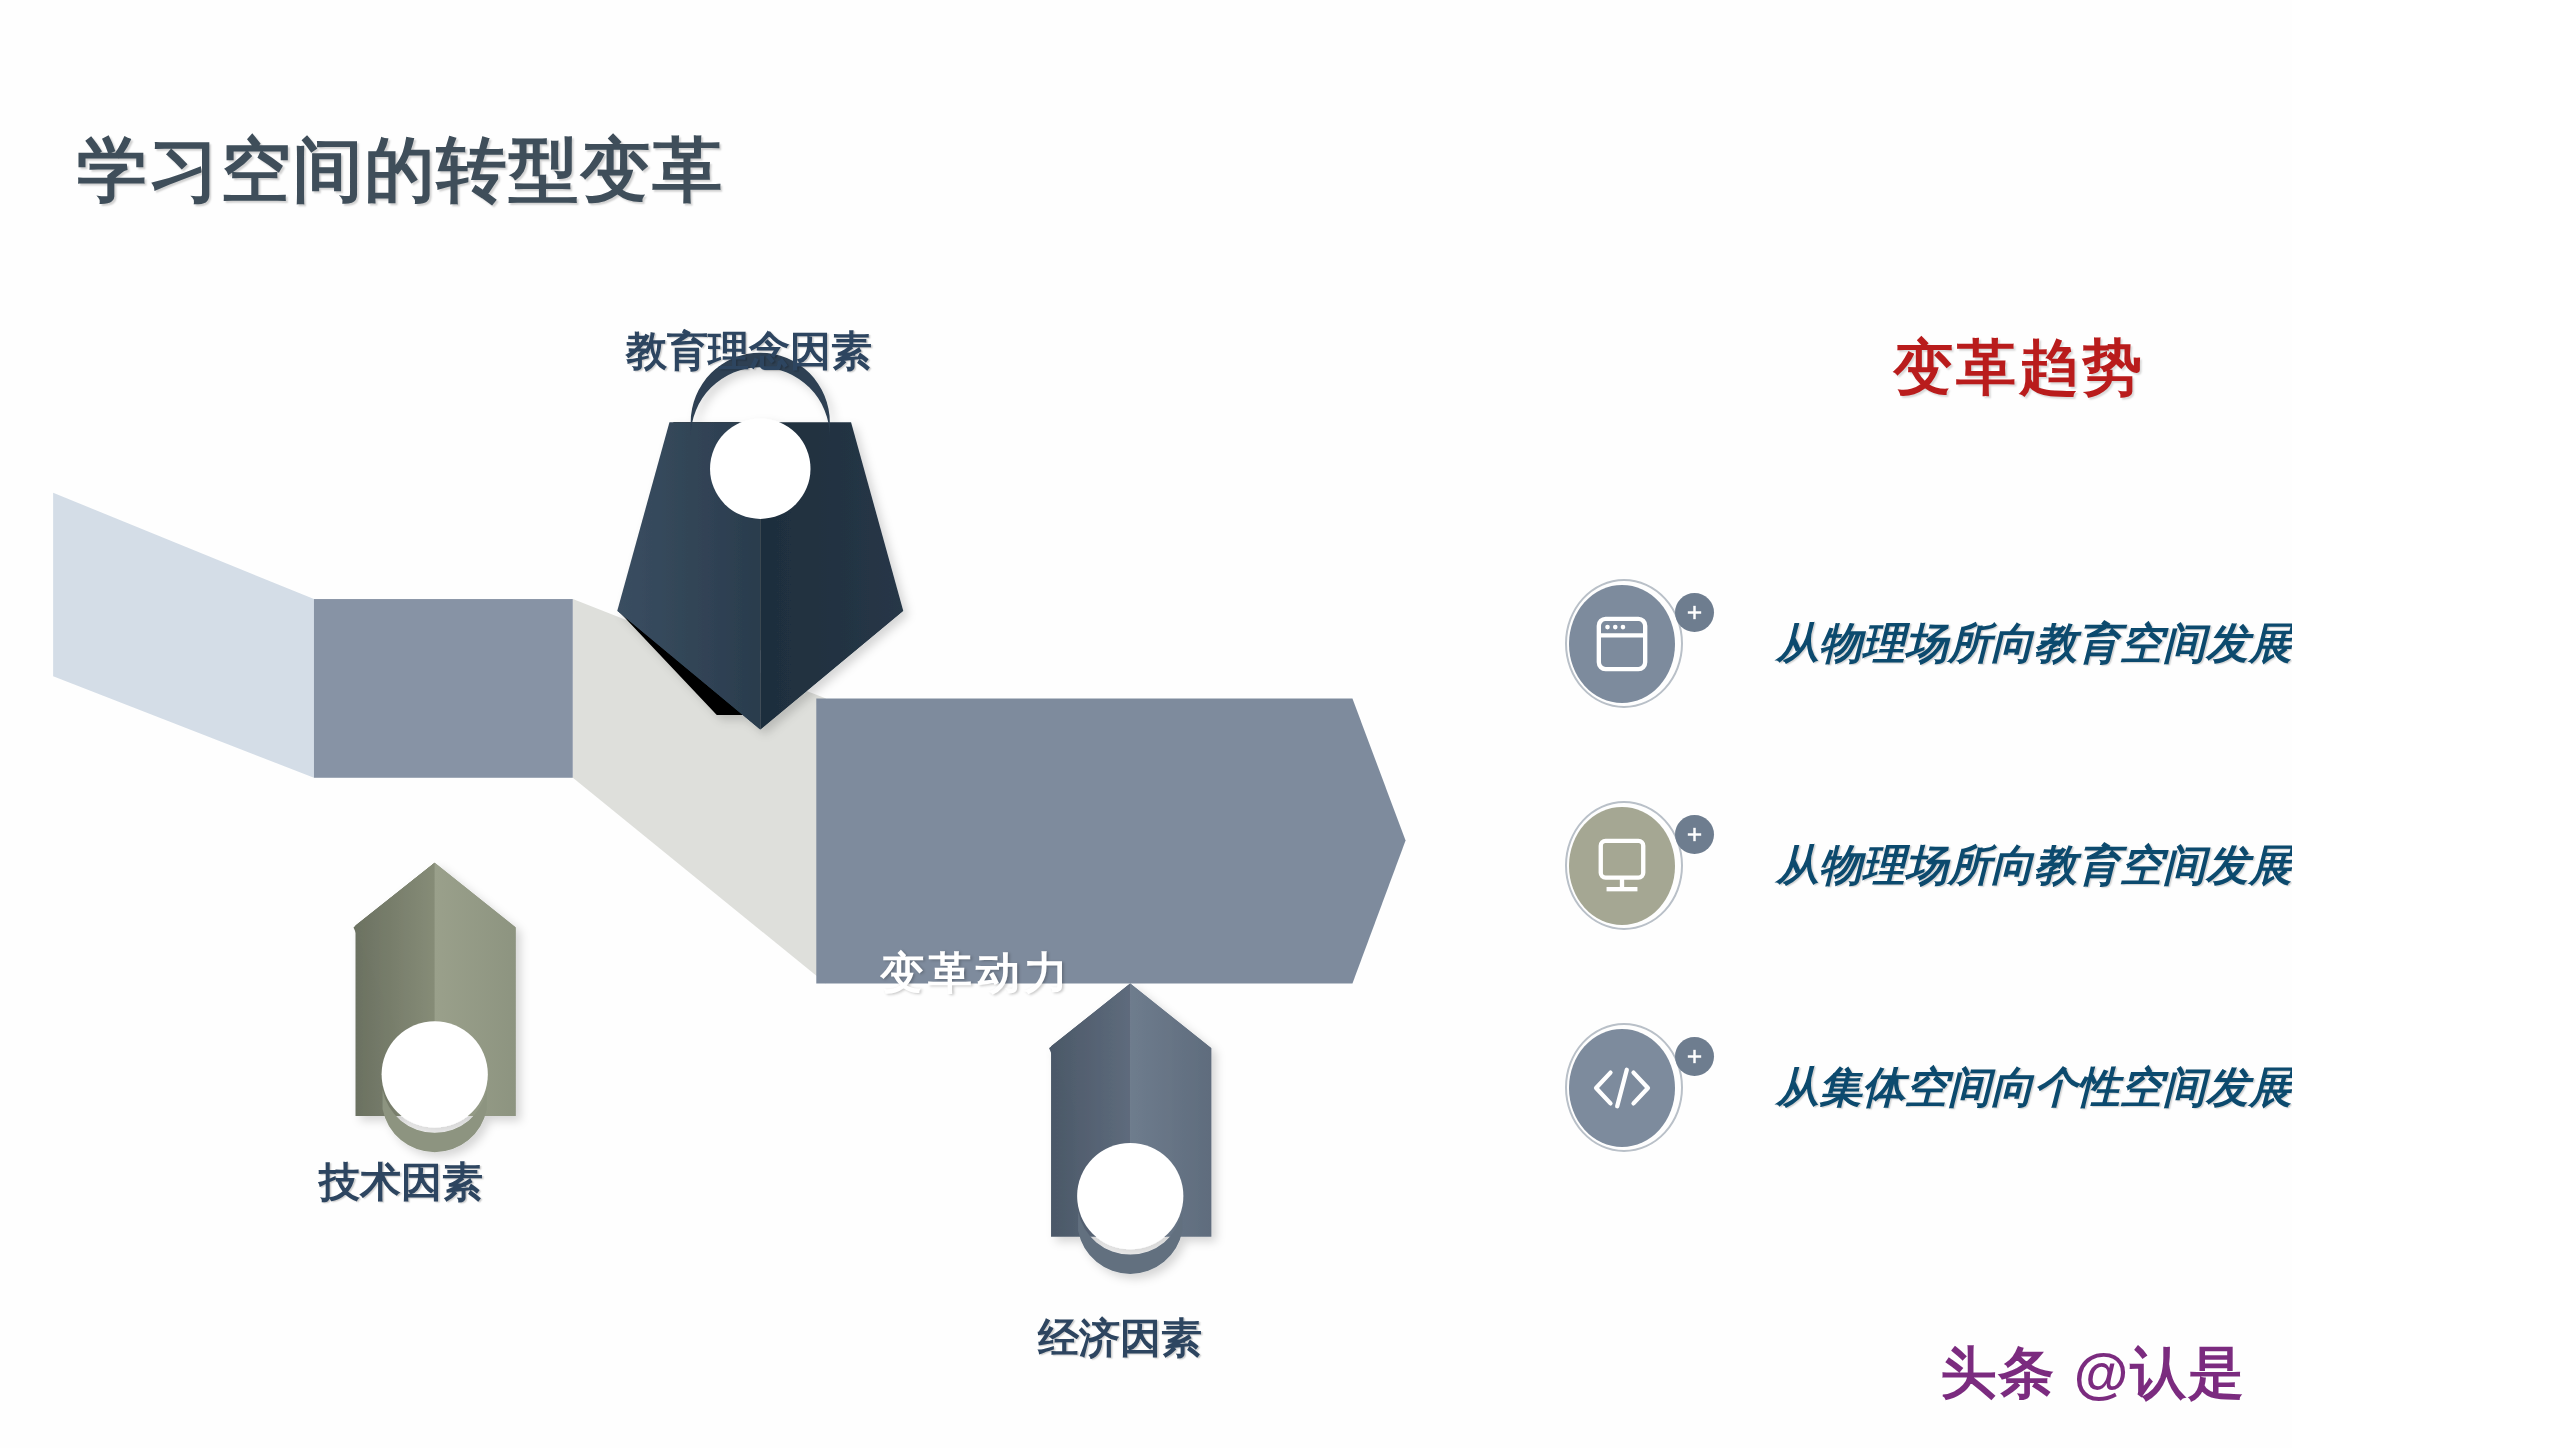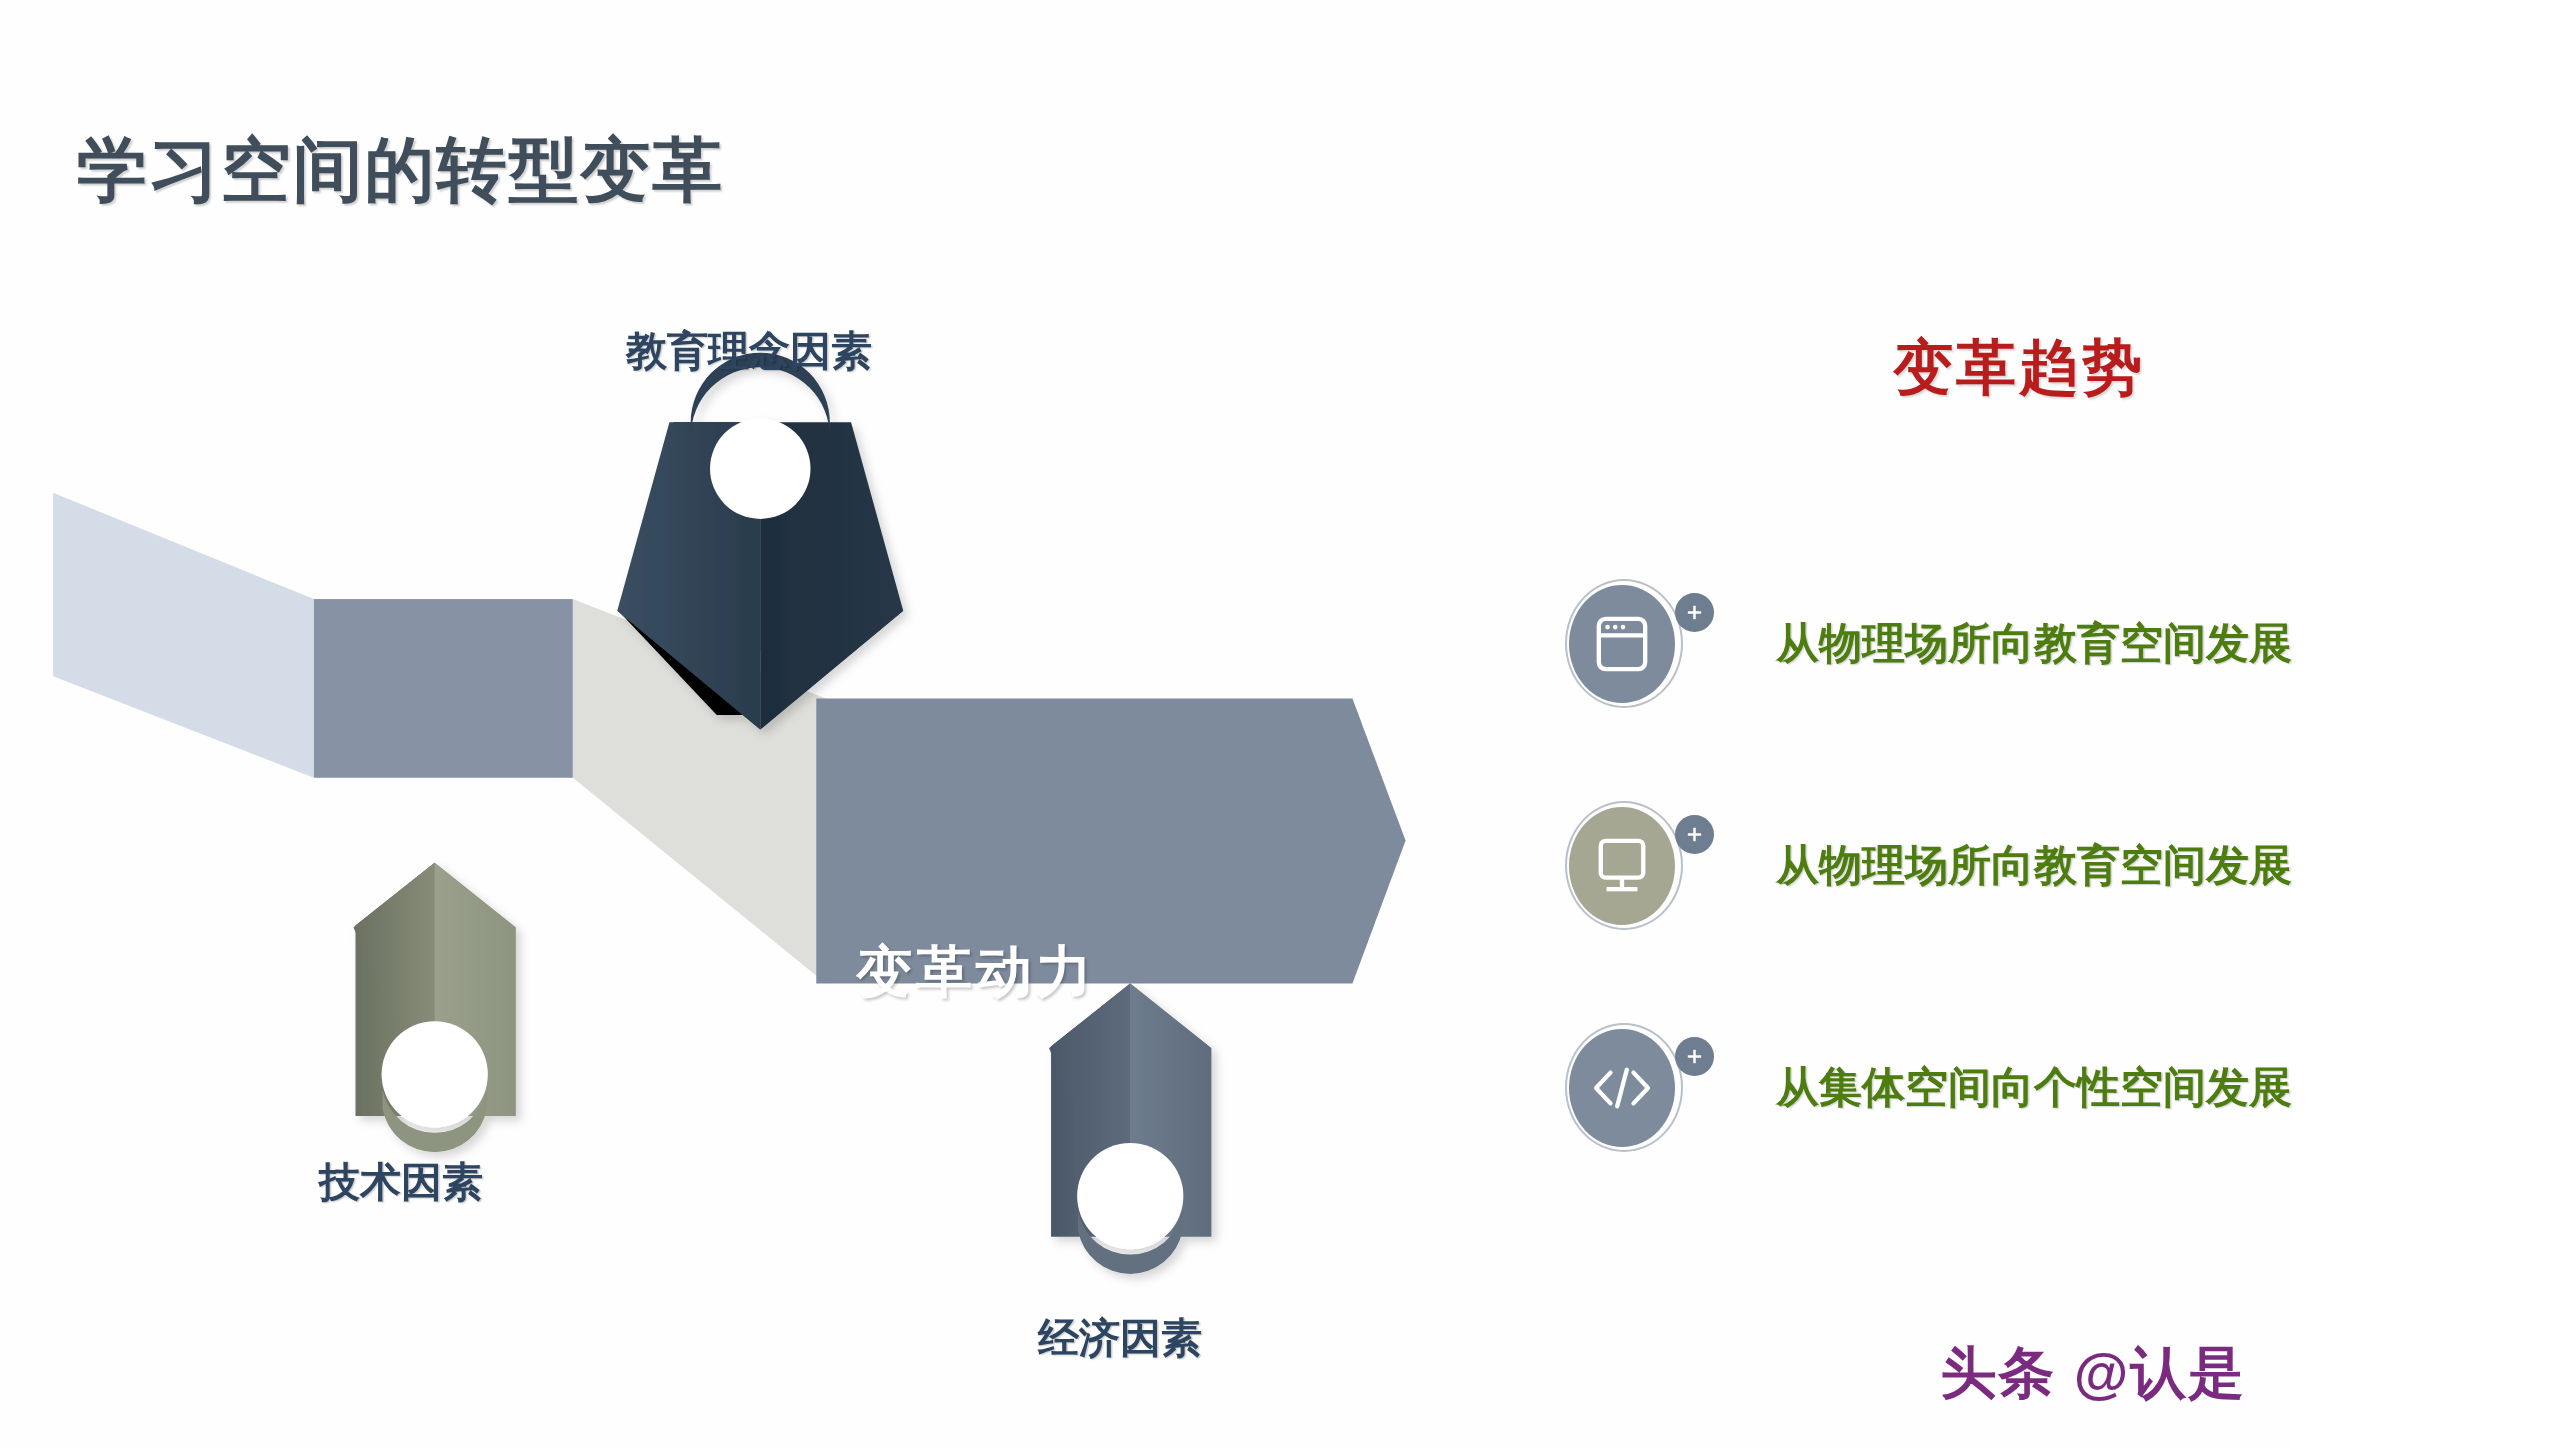--- a/index.html
+++ b/index.html
@@ -43,21 +43,21 @@
   }
   #label-education { left:626px; top:324px; }
   #label-technology { left:319px; top:1155px; }
   #label-economic  { left:1038px; top:1311px; }
 
   
   #banner-text {
     position:absolute;
     left:976px; top:973px;
     transform:translate(-50%,-50%);
-    font-size:56px;
+    font-size:44px;
     font-weight:bold;
     color:#ffffff;
     letter-spacing:3.9px;
     white-space:nowrap;
     text-shadow:1.9px 1.9px 2.9px rgba(0,0,0,0.22);
   }
 
   
   #trends-panel {
     position:absolute;
@@ -115,23 +115,24 @@
     background:#6e7d8f;
     display:flex;
     align-items:center;
     justify-content:center;
   }
   .trend-plus svg { display:block; }
   .trend-text {
     margin-left:93px;
     font-size:43px;
     font-weight:bold;
-    color:#4d7c0f;
+    color:#0c4a6e;
     white-space:nowrap;
     text-shadow:1.4px 1.4px 1.4px rgba(0,0,0,0.18);
+    font-style:italic;
   }
 
   
   #watermark {
     position:absolute;
     right:46px; bottom:37px;
     font-size:56px;
     font-weight:bold;
     color:#701a75;
     letter-spacing:1.9px;

